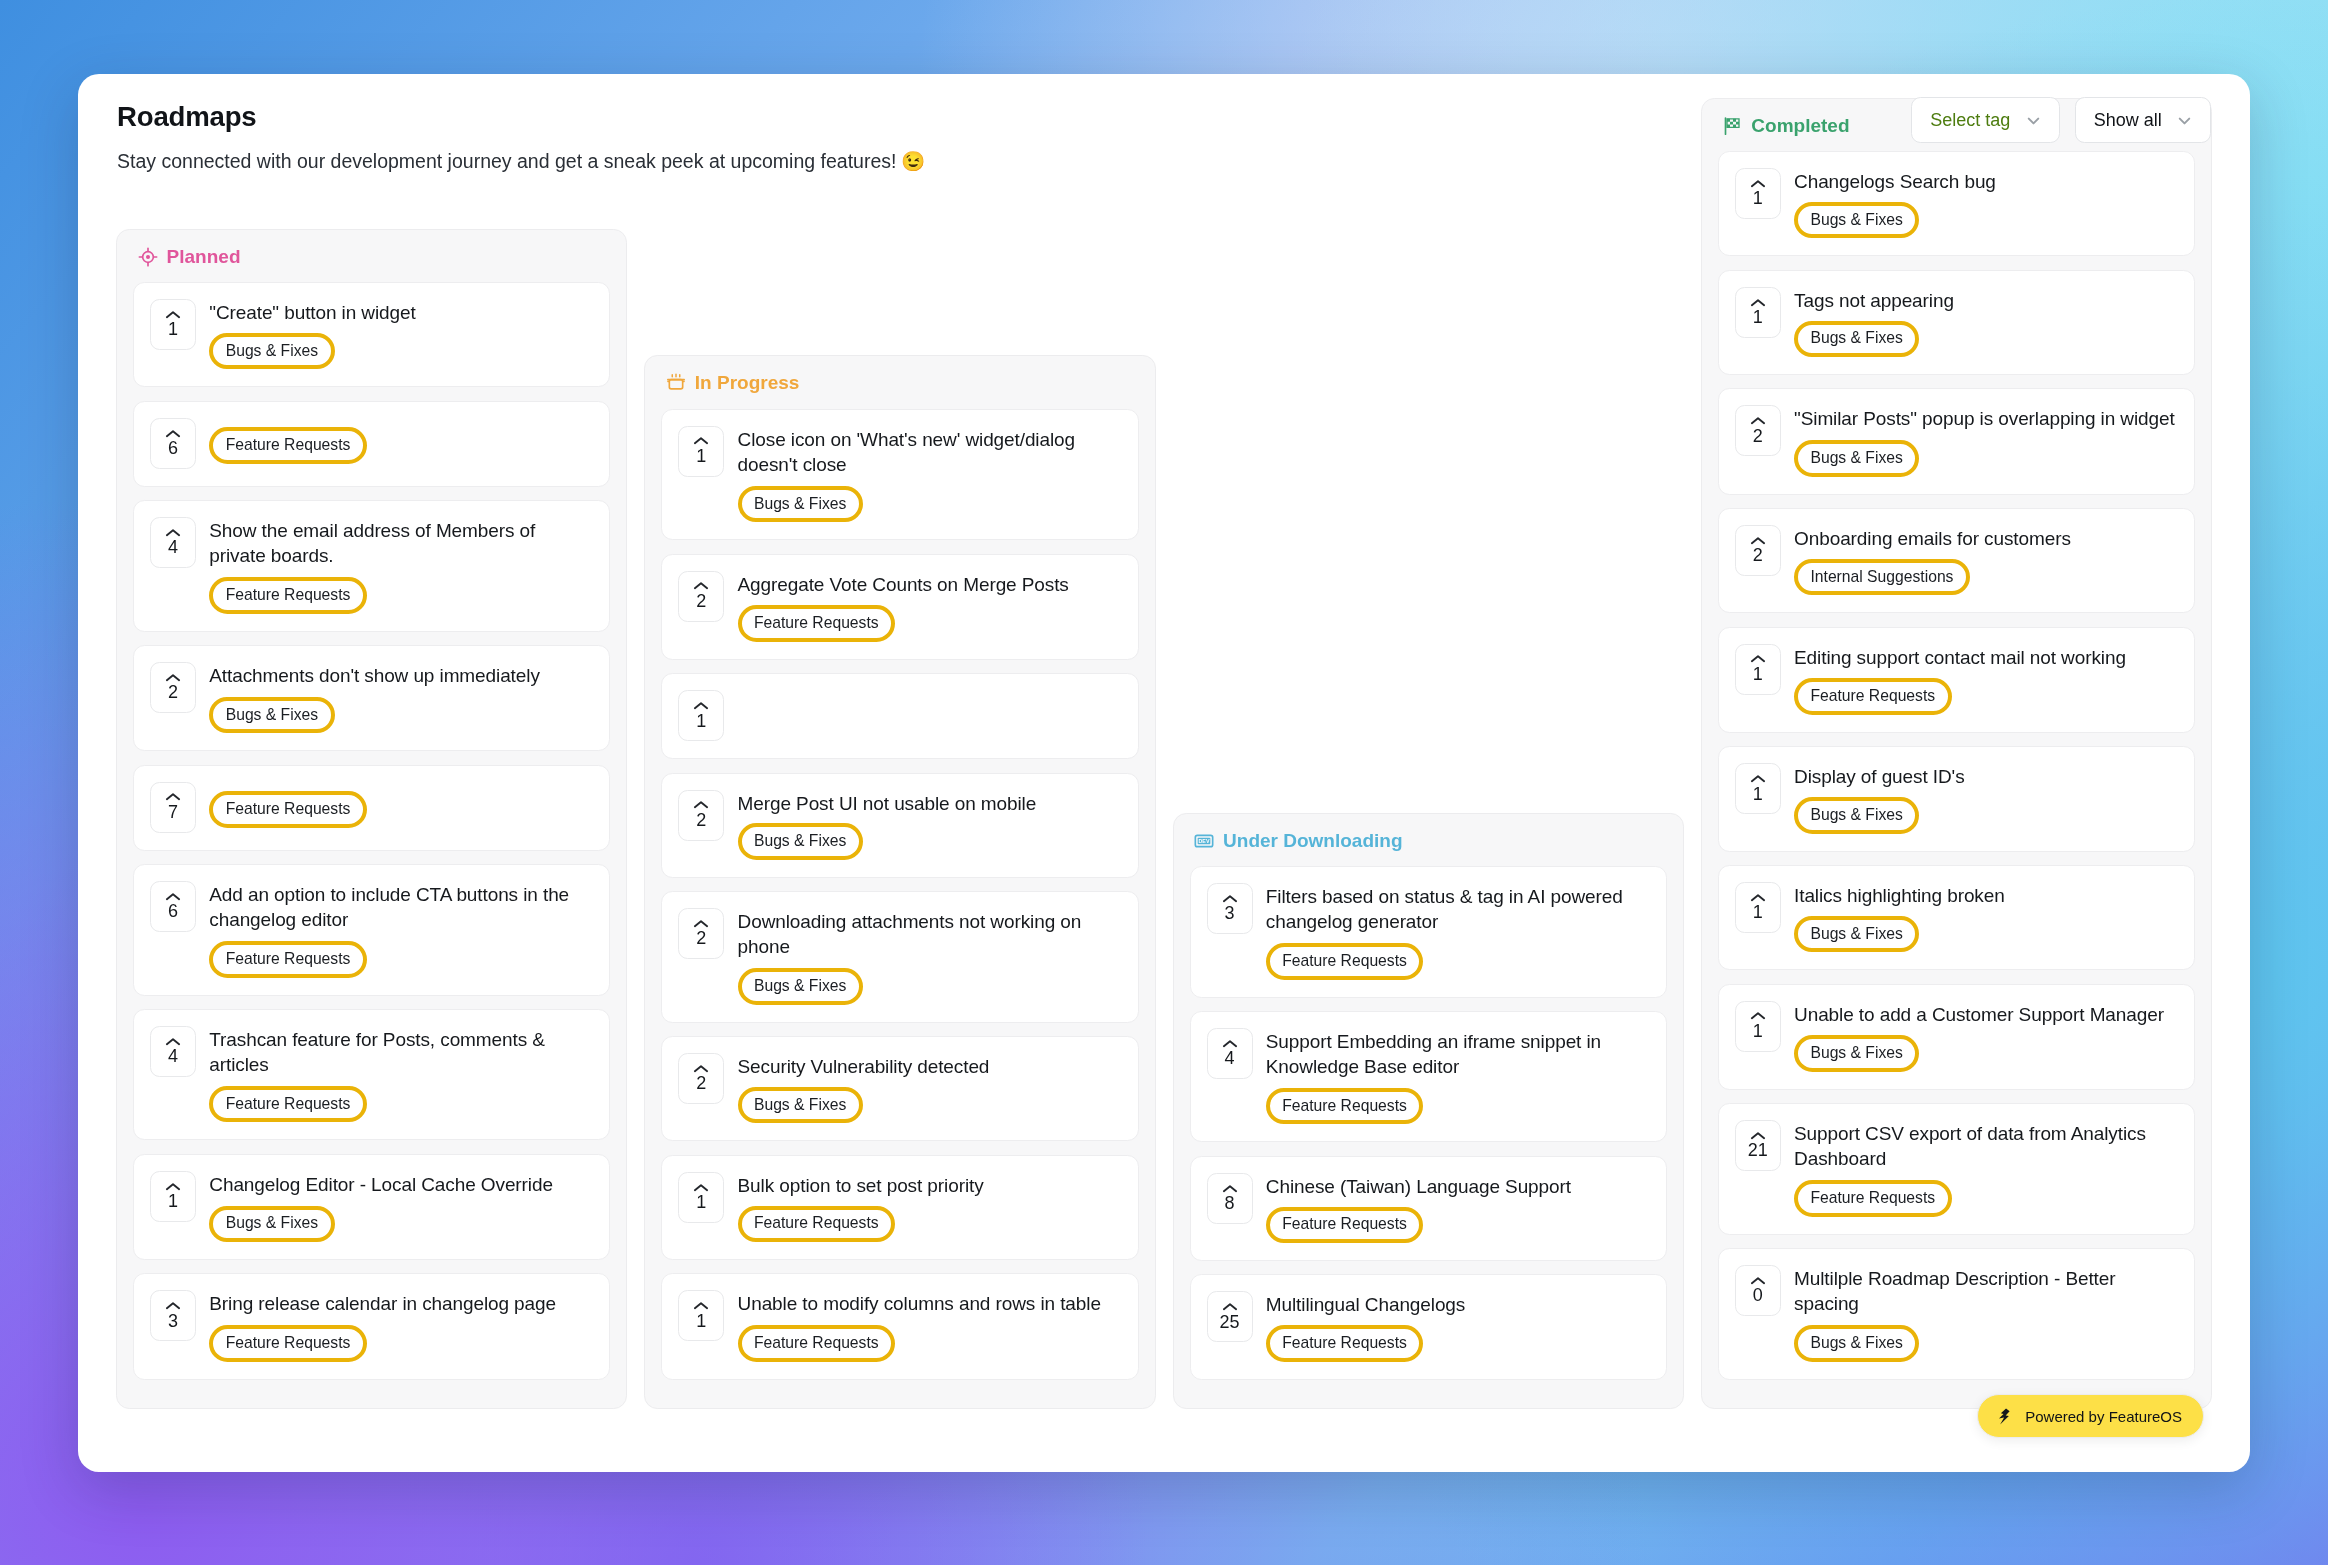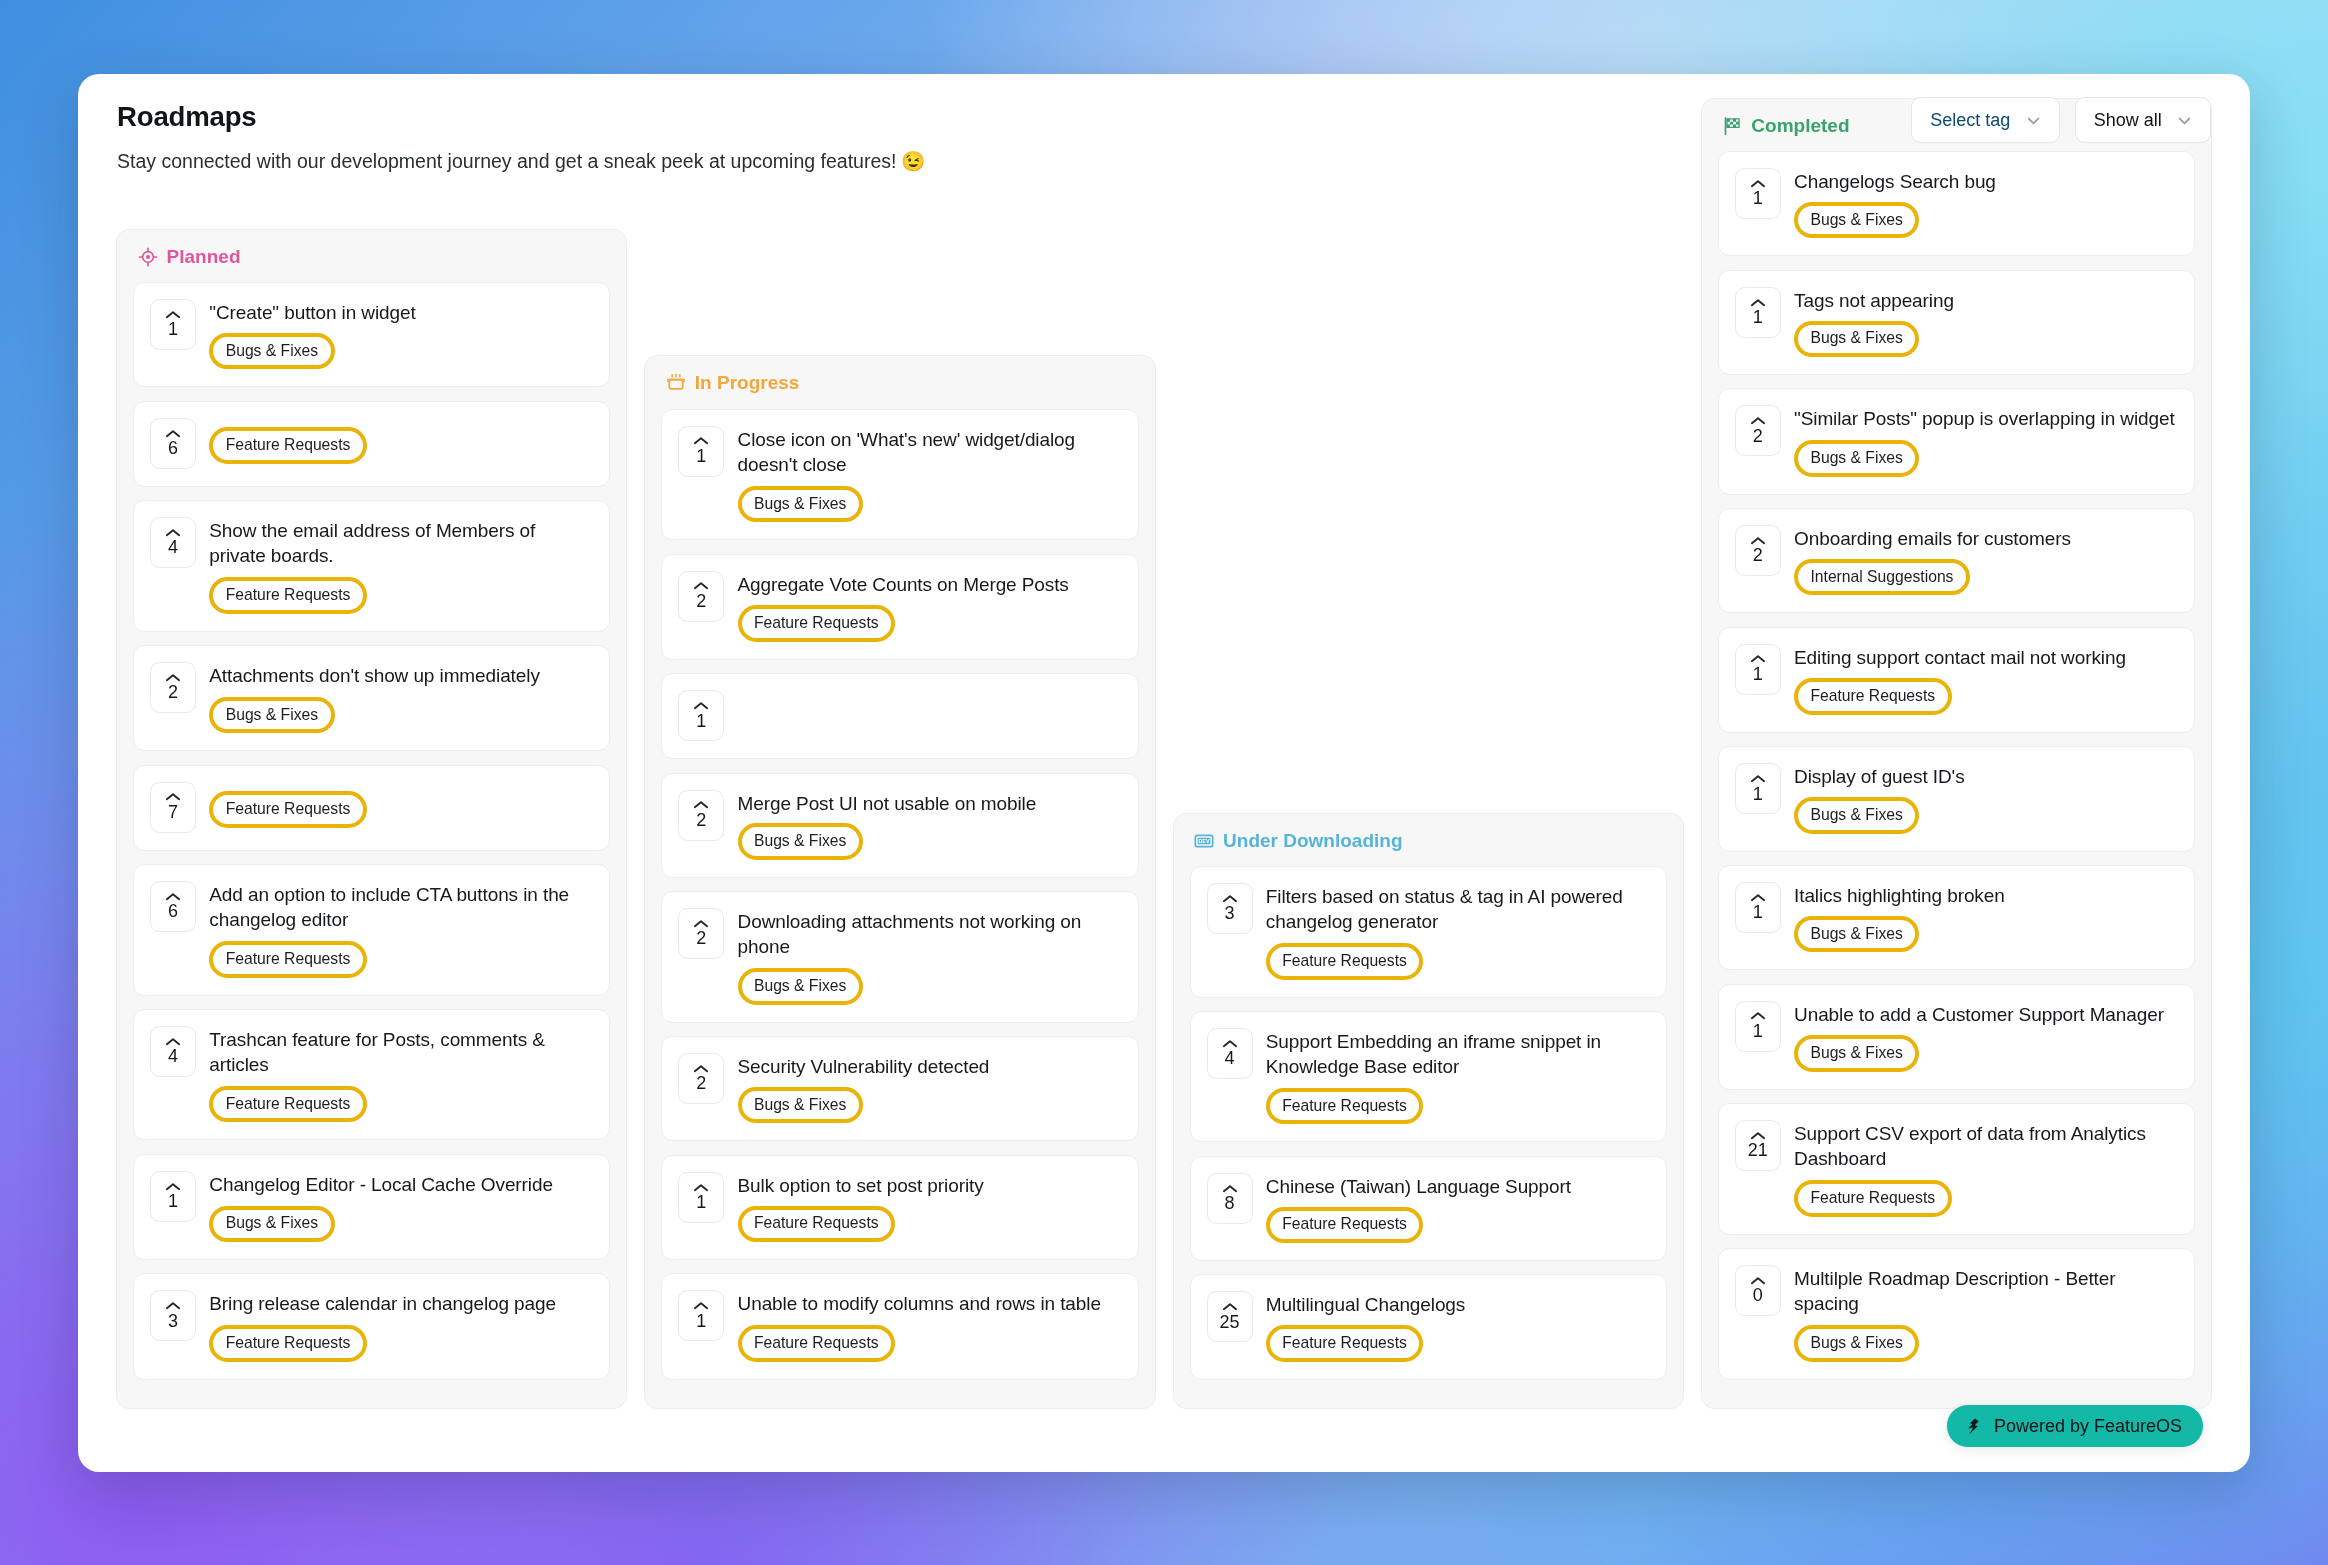--- a/index.html
+++ b/index.html
@@ -56,21 +56,21 @@
     display: flex; align-items: center; gap: 13.3px;
     height: 46px;
     padding: 0 16px 0 18px;
     border: 1px solid #e3e5e8;
     border-radius: 9.5px;
     background: #fff;
     font-size: 18px;
     cursor: pointer;
     white-space: nowrap;
   }
-  .ctrl-btn.muted { color: #0c4a6e; align-items: center; }
+  .ctrl-btn.muted { color: #4d7c0f; align-items: center; }
   .ctrl-btn.dark  { color: #101317; }
   .chev { display:block; width: 19px; height: 19px; flex: none; }
   .chev path { stroke: #9aa0a6; stroke-width: 2.1; fill: none; stroke-linecap: round; stroke-linejoin: round; }
 
   
   .board {
     display: flex;
     gap: 17px;
     padding: 0 38px;
     height: 1223px;
@@ -142,29 +142,29 @@
     color: #1b1e23;
     background: #fff;
     white-space: nowrap;
   }
   .card.compact .card-main { display: flex; flex-direction: column; }
   .card.compact .tag-row { margin-top: 7.6px; }
 
   
   .powered {
     position: absolute;
-    right: 46px; bottom: 24px;
+    right: 46px; bottom: 34px;
     display: flex; align-items: center; gap: 11.4px;
     height: 44px;
     padding: 0 21px 0 17px;
-    background: #14b8a6;
+    background: #fde047;
     border: 1px solid #ececee;
     border-radius: 950px;
     box-shadow: 0 2.9px 11.4px rgba(0,0,0,0.07);
-    font-size: 18px;
+    font-size: 15px;
     color: #101317;
     cursor: pointer;
     z-index: 5;
   }
   .powered svg { width: 19px; height: 19px; display:block; flex:none; }
 </style>
 </head>
 <body>
 
 <div class="app-window">

